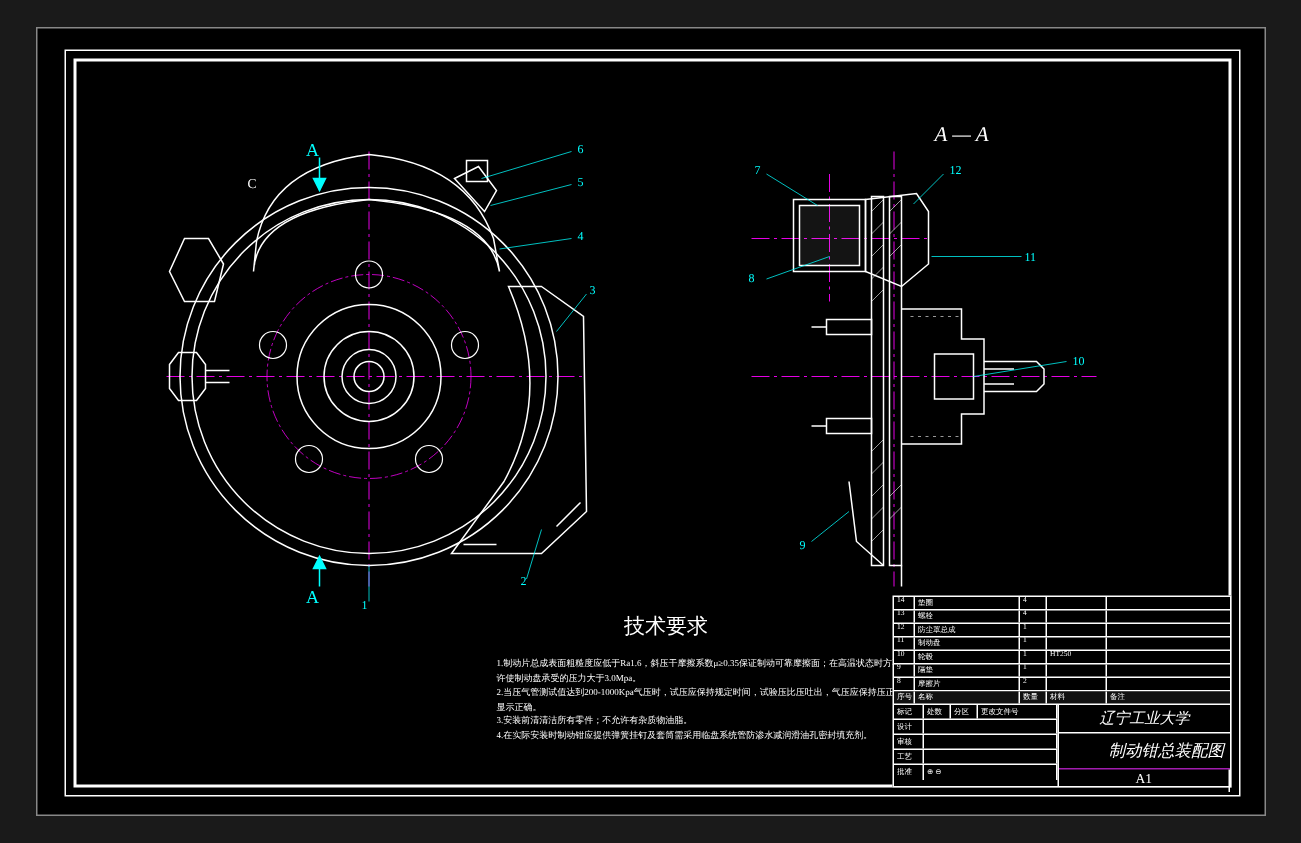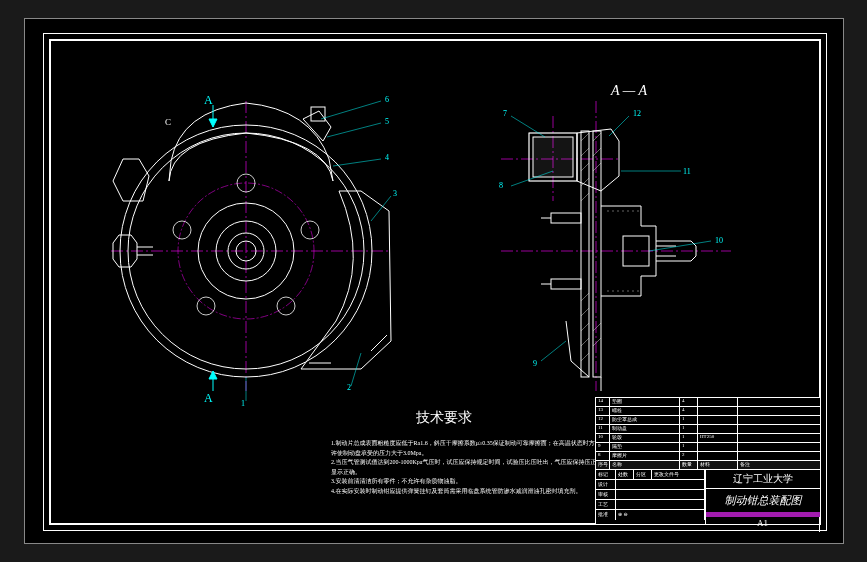--- a/index.html
+++ b/index.html
@@ -85,23 +85,23 @@
     .tb-big {
       color: #fff;
       font-size: 10px;
       text-align: center;
       border-bottom: 1px solid #fff;
       padding: 2px;
     }
     .tb-main {
       color: #fff;
       font-size: 11px;
-      text-align: center;
+      text-align: right;
       padding: 4px;
-      border-bottom: 5px solid #a21caf;
+      border-bottom: 1px solid #a21caf;
     }
     .tb-lower {
       display: flex;
     }
     .tb-left {
       width: 110px;
       border-right: 1px solid #fff;
     }
     .tb-right {
       flex: 1;
@@ -260,21 +260,21 @@
     <span class="label label-cyan" style="top:350px;left:153px;font-size:12px">A</span>
     <span class="label" style="top:76px;left:114px;font-size:9px">C</span>
 
     <span class="label label-cyan" style="top:54px;left:334px">6</span>
     <span class="label label-cyan" style="top:76px;left:334px">5</span>
     <span class="label label-cyan" style="top:112px;left:334px">4</span>
     <span class="label label-cyan" style="top:148px;left:342px">3</span>
     <span class="label label-cyan" style="top:342px;left:296px">2</span>
     <span class="label label-cyan" style="top:358px;left:190px">1</span>
 
-    <span class="section-title" style="top:42px;left:560px">A — A</span>
+    <span class="section-title" style="top:42px;left:572px">A — A</span>
 
     <span class="label label-cyan" style="top:68px;left:452px">7</span>
     <span class="label label-cyan" style="top:68px;left:582px">12</span>
     <span class="label label-cyan" style="top:140px;left:448px">8</span>
     <span class="label label-cyan" style="top:126px;left:632px">11</span>
     <span class="label label-cyan" style="top:195px;left:664px">10</span>
     <span class="label label-cyan" style="top:318px;left:482px">9</span>
 
     <span class="tech-title" style="top:368px;left:365px">技术要求</span>
     <div class="tech-text" style="top:398px;left:280px">
@@ -362,21 +362,21 @@
           <div class="tb-small-row">
               <div class="tb-small-cell" style="width:20px">工艺</div>
               <div class="tb-small-cell" style="flex:1"></div>
             </div>
           <div class="tb-small-row" style="border-bottom:none">
               <div class="tb-small-cell" style="width:20px">批准</div>
               <div class="tb-small-cell" style="flex:1">⊕ ⊖</div>
             </div>
         </div>
         <div class="tb-right">
-          <div class="tb-big" style="">辽宁工业大学</div>
+          <div class="tb-big" style="font-style:italic">辽宁工业大学</div>
           <div class="tb-main" style="font-style:italic">制动钳总装配图</div>
           <div style="display:flex;height:15px">
             <div class="tb-small-cell" style="flex:1;text-align:center;font-size:9px">A1</div>
           </div>
         </div>
       </div>
     </div>
 
   </div>
 </div>

